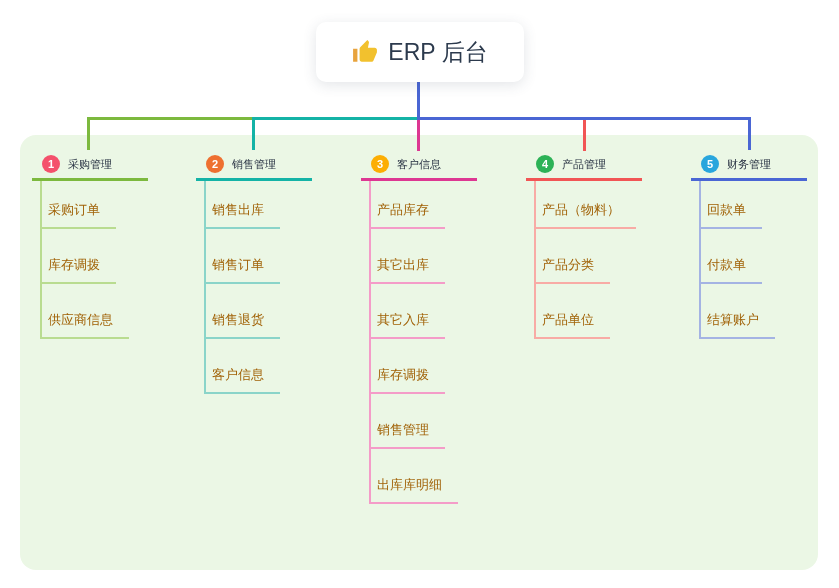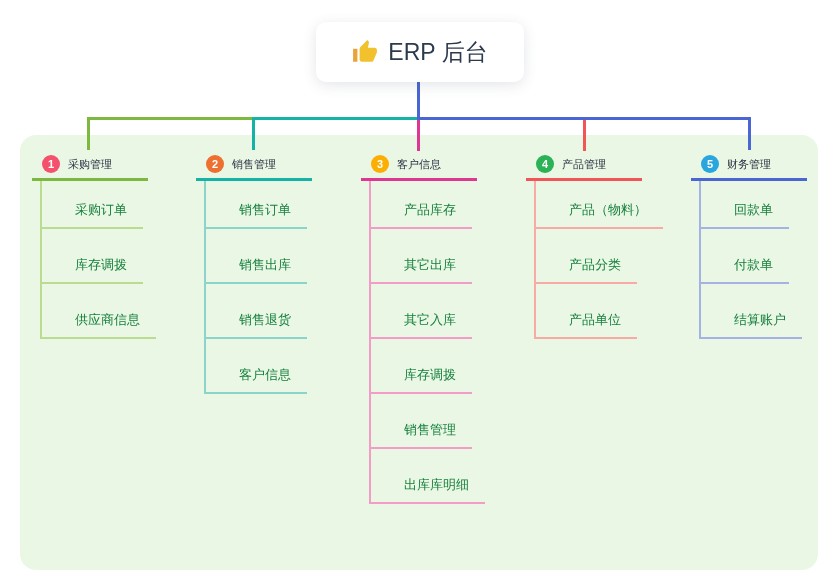--- a/index.html
+++ b/index.html
@@ -21,22 +21,22 @@
   
   .branch{position:absolute;top:150px;width:165px;z-index:3;}
   .branch-title{display:flex;align-items:center;gap:8px;padding-left:10px;width:106px;height:28px;
                 border-bottom:3px solid;cursor:pointer;}
   .badge{width:18px;height:18px;border-radius:50%;color:#fff;font-size:11px;font-weight:bold;
          display:flex;align-items:center;justify-content:center;flex:0 0 18px;}
   .btitle{font-size:11px;color:#273142;font-weight:500;white-space:nowrap;}
   .children{border-left:2px solid;margin-left:8px;}
   .child{height:55px;position:relative;}
   .child:first-child{height:48px;}
-  .clabel{position:absolute;left:0;bottom:0;white-space:nowrap;font-size:13px;color:#15803d;
-          padding:0 16px 8px 33px;border-bottom:2px solid;cursor:pointer;}
+  .clabel{position:absolute;left:0;bottom:0;white-space:nowrap;font-size:13px;color:#a16207;
+          padding:0 16px 8px 6px;border-bottom:2px solid;cursor:pointer;}
   
   .b1 .branch-title{border-color:#7cb93e;} .b1 .badge{background:#f4516c;}
   .b1 .children,.b1 .clabel{border-color:#b9dc90;}
   .b2 .branch-title{border-color:#14b3a6;} .b2 .badge{background:#ee7030;}
   .b2 .children,.b2 .clabel{border-color:#8ad4c9;}
   .b3 .branch-title{border-color:#dd3792;} .b3 .badge{background:#fcae03;}
   .b3 .children,.b3 .clabel{border-color:#f49cc8;}
   .b4 .branch-title{border-color:#f15555;} .b4 .badge{background:#2cb256;}
   .b4 .children,.b4 .clabel{border-color:#f8aba5;}
   .b5 .branch-title{border-color:#4a66d4;} .b5 .badge{background:#29a6dd;}
@@ -85,24 +85,24 @@
     </div>
   </div>
 
   <div class="branch b2" style="left:196px;">
     <div class="branch-title">
       <span class="badge">2</span>
       <span class="btitle">销售管理</span>
     </div>
     <div class="children">
       <div class="child">
-          <span class="clabel">销售订单</span>
+          <span class="clabel">销售出库</span>
         </div>
       <div class="child">
-          <span class="clabel">销售出库</span>
+          <span class="clabel">销售订单</span>
         </div>
       <div class="child">
           <span class="clabel">销售退货</span>
         </div>
       <div class="child">
           <span class="clabel">客户信息</span>
         </div>
     </div>
   </div>
 

